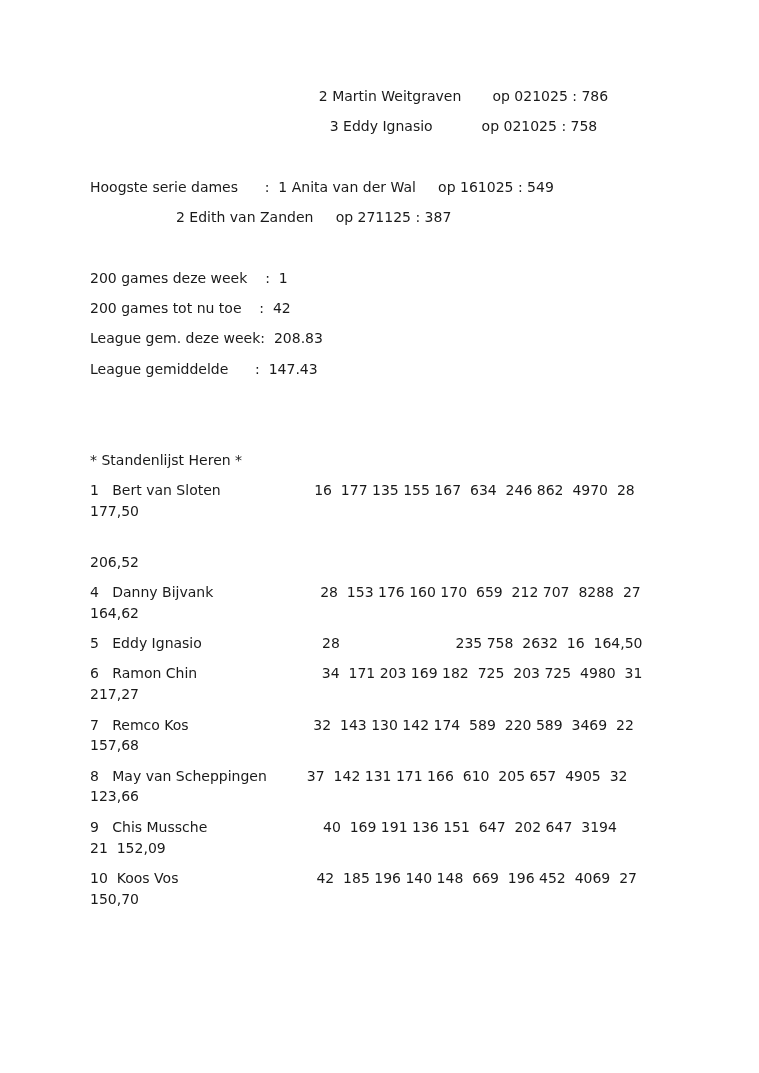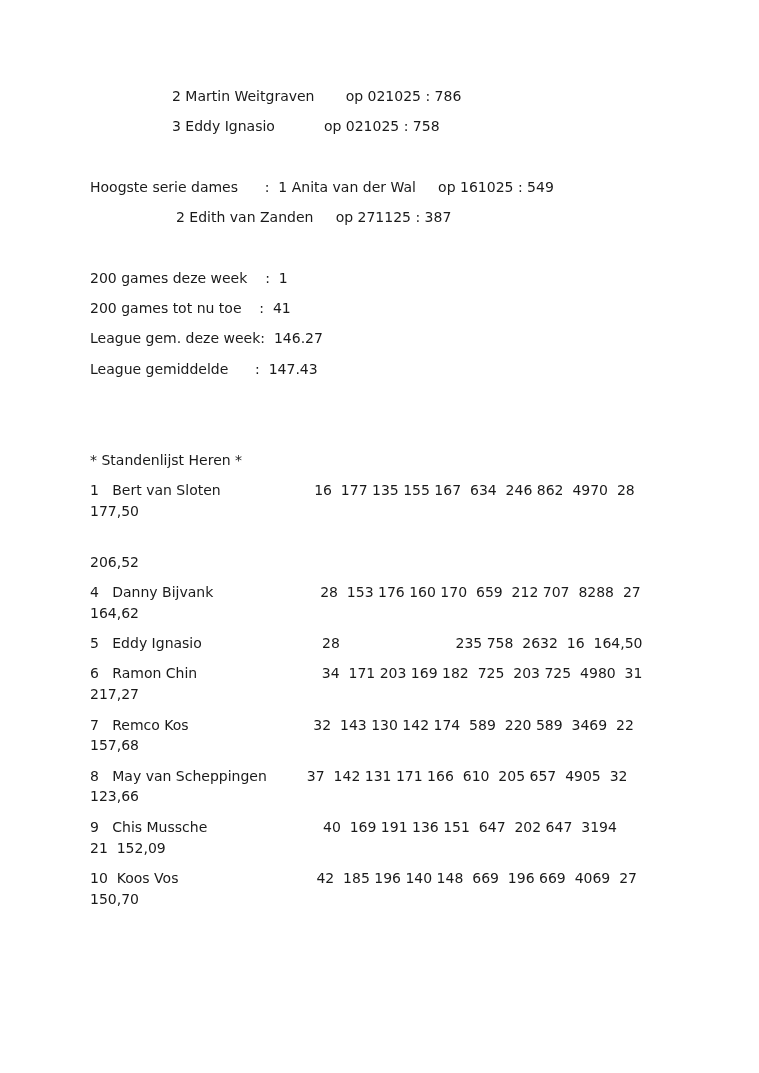--- a/index.html
+++ b/index.html
@@ -18,41 +18,41 @@
     font-size: 14px;
     line-height: 20.8px;
     padding: 86px 40px 0 90px;
     overflow: hidden;
   }
   .line {
     margin: 0 0 9.5px 0;
     white-space: pre;
   }
   .blank { height: 30.3px; }
-  .ind-a { margin-left: 82px; }  
+  .ind-a { margin-left: 118px; text-align: center; }  
   .ind-b { margin-left: 86px; }  
 </style>
 </head>
 <body>
 
 <div class="page">
 
   <p class="line ind-a">2 Martin Weitgraven       op 021025 : 786</p>
   <p class="line ind-a">3 Eddy Ignasio           op 021025 : 758</p>
 
   <div class="blank"></div>
 
   <p class="line">Hoogste serie dames      :  1 Anita van der Wal     op 161025 : 549</p>
   <p class="line ind-b">2 Edith van Zanden     op 271125 : 387</p>
 
   <div class="blank"></div>
 
   <p class="line">200 games deze week    :  1</p>
-  <p class="line">200 games tot nu toe    :  41</p>
-  <p class="line">League gem. deze week:  146.27</p>
+  <p class="line">200 games tot nu toe    :  42</p>
+  <p class="line">League gem. deze week:  208.83</p>
   <p class="line">League gemiddelde      :  147.43</p>
 
   <div class="blank"></div>
   <div class="blank"></div>
 
   <p class="line">* Standenlijst Heren *</p>
 
   <p class="line"><span>1   Bert van Sloten                     16  177 135 155 167  634  246 862  4970  28</span><br><span>177,50</span></p>
 
   <p class="line"><br><span>206,52</span></p>
@@ -63,15 +63,15 @@
   <p class="line"><span>5   Eddy Ignasio                           28                          235 758  2632  16  164,50</span></p>
 
   <p class="line"><span>6   Ramon Chin                            34  171 203 169 182  725  203 725  4980  31</span><br><span>217,27</span></p>
 
   <p class="line"><span>7   Remco Kos                            32  143 130 142 174  589  220 589  3469  22</span><br><span>157,68</span></p>
 
   <p class="line"><span>8   May van Scheppingen         37  142 131 171 166  610  205 657  4905  32</span><br><span>123,66</span></p>
 
   <p class="line"><span>9   Chis Mussche                          40  169 191 136 151  647  202 647  3194</span><br><span>21  152,09</span></p>
 
-  <p class="line"><span>10  Koos Vos                               42  185 196 140 148  669  196 669  4069  27</span><br><span>150,70</span></p>
+  <p class="line"><span>10  Koos Vos                               42  185 196 140 148  669  196 452  4069  27</span><br><span>150,70</span></p>
 
 </div>
 
 </body></html>

